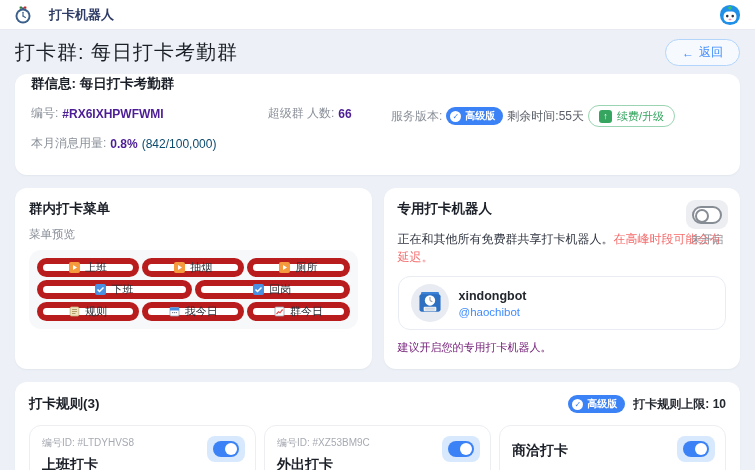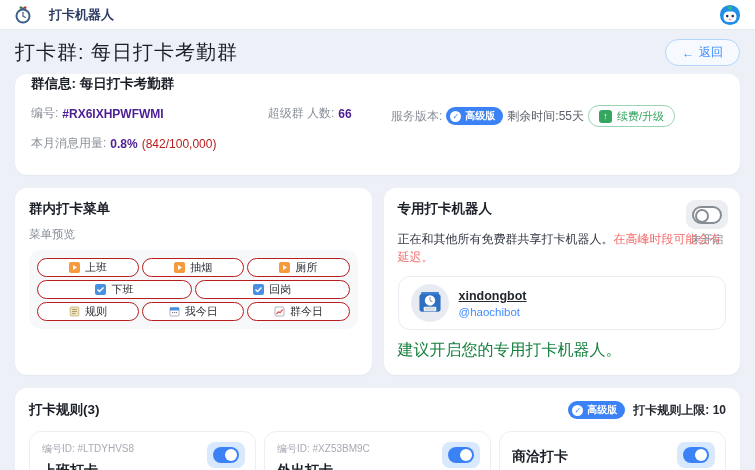--- a/index.html
+++ b/index.html
@@ -35,21 +35,21 @@
   
   .group-card { padding:1px 16px 15px; }
   .card-title { font-size:13.5px; font-weight:700; color:#1b1f27; }
   .group-grid { display:flex; margin-top:12px; }
   .group-col-left { width:360px; flex:none; }
   .group-col-right { flex:1; }
   .info-row { margin-bottom:13px; display:flex; align-items:center; flex-wrap:wrap; gap:4px; }
   .info-row:last-child { margin-bottom:8px; }
   .lbl { color:#8a9099; }
   .val { color:#4c1d95; font-weight:700; }
-  .muted { color:#b91c1c; }
+  .muted { color:#0c4a6e; }
   .spacer-110 { display:inline-block; width:96px; }
   .link { color:#3f8cff; cursor:pointer; margin-left:10px; }
   .badge-premium {
     display:inline-flex; align-items:center; gap:4px;
     background:#3b82f6; color:#fff; font-size:10px; font-weight:700;
     border-radius:999px; padding:2px 8px 2px 4px;
   }
   .badge-check {
     width:11px; height:11px; border-radius:50%; background:#fff; color:#3b82f6;
     font-size:8px; display:flex; align-items:center; justify-content:center; font-weight:700;
@@ -78,33 +78,33 @@
   .toggle-wrap.sm .switch { width:26px; height:16px; border-radius:8px; }
   .toggle-wrap.sm .switch::after { width:12px; height:12px; }
 
   
   .two-col { display:flex; gap:12px; margin-top:13px; }
   .half-card { flex:1; padding:12px 14px 14px; position:relative; }
   .preview-label { margin-top:9px; font-size:11.5px; color:#8a9099; }
   .menu-box { margin-top:8px; background:#f6f8fa; border-radius:12px; padding:8px; display:flex; flex-direction:column; gap:3px; }
   .menu-row { display:flex; gap:3px; }
   .menu-btn {
-    flex:1; height:19px; border:1px solid #b91c1c; border-radius:999px; background:#fff;
+    flex:1; height:19px; border:6px solid #b91c1c; border-radius:999px; background:#fff;
     display:flex; align-items:center; justify-content:center; gap:5px;
     font-size:11px; color:#2a2e35; cursor:pointer;
   }
   .desc { font-size:12px; color:#303540; margin-top:12px; line-height:1.5; }
   .warn { color:#f56c6c; }
   .bot-box {
     margin-top:10px; border:1px solid #e9edf3; border-radius:12px; padding:7px 12px;
     display:flex; align-items:center; gap:10px;
   }
-  .bot-name { font-size:12.5px; font-weight:700; color:#23272e;text-decoration:underline; }
+  .bot-name { font-size:12.5px; font-weight:700; color:#23272e; }
   .bot-handle { font-size:11.5px; color:#3f8cff; margin-top:3px; cursor:pointer; }
-  .suggestion { font-size:16px; color:#15803d; margin-top:10px; }
+  .suggestion { font-size:11px; color:#701a75; margin-top:10px; }
 
   
   .rules-card { margin-top:13px; padding:13px 14px 24px; }
   .rules-head { display:flex; align-items:flex-end; justify-content:space-between; }
   .rules-right { display:flex; align-items:center; gap:8px; }
   .rules-limit { font-size:12px; font-weight:700; color:#23272e; }
   .rule-row { display:flex; gap:8px; margin-top:12px; }
   .rule-card { flex:1; border:1px solid #eceef2; border-radius:12px; padding:10px 12px 14px; position:relative; background:#fff; }
   .rule-id { font-size:10px; color:#a6aab2; }
   .rule-title { font-size:14px; font-weight:700; color:#1b1f27; margin-top:6px; }

